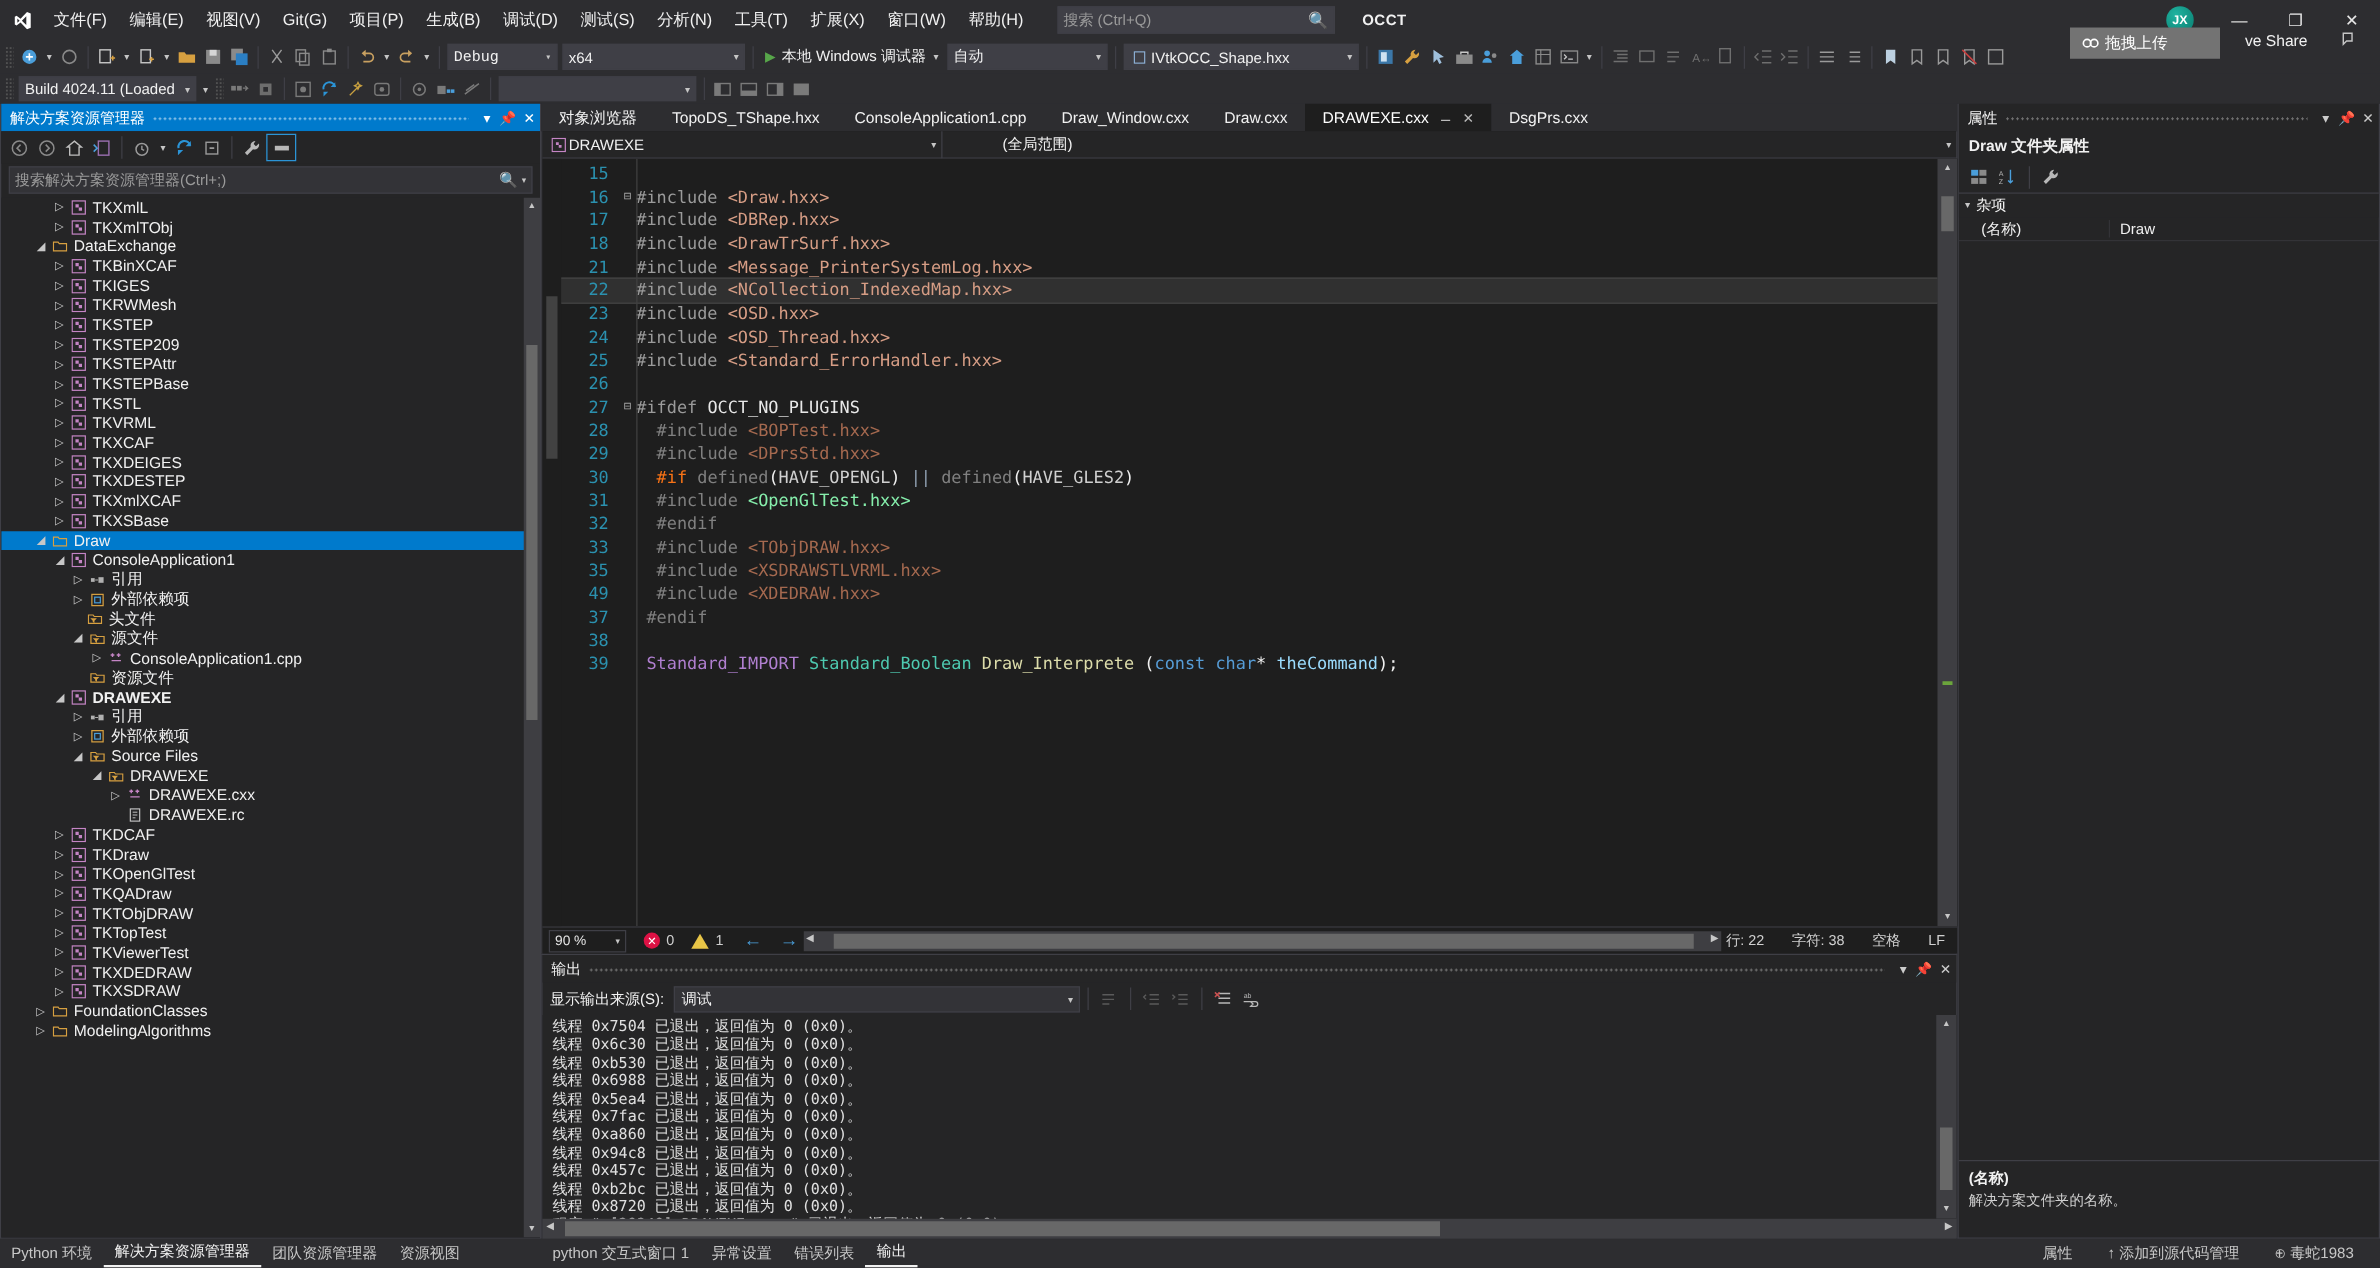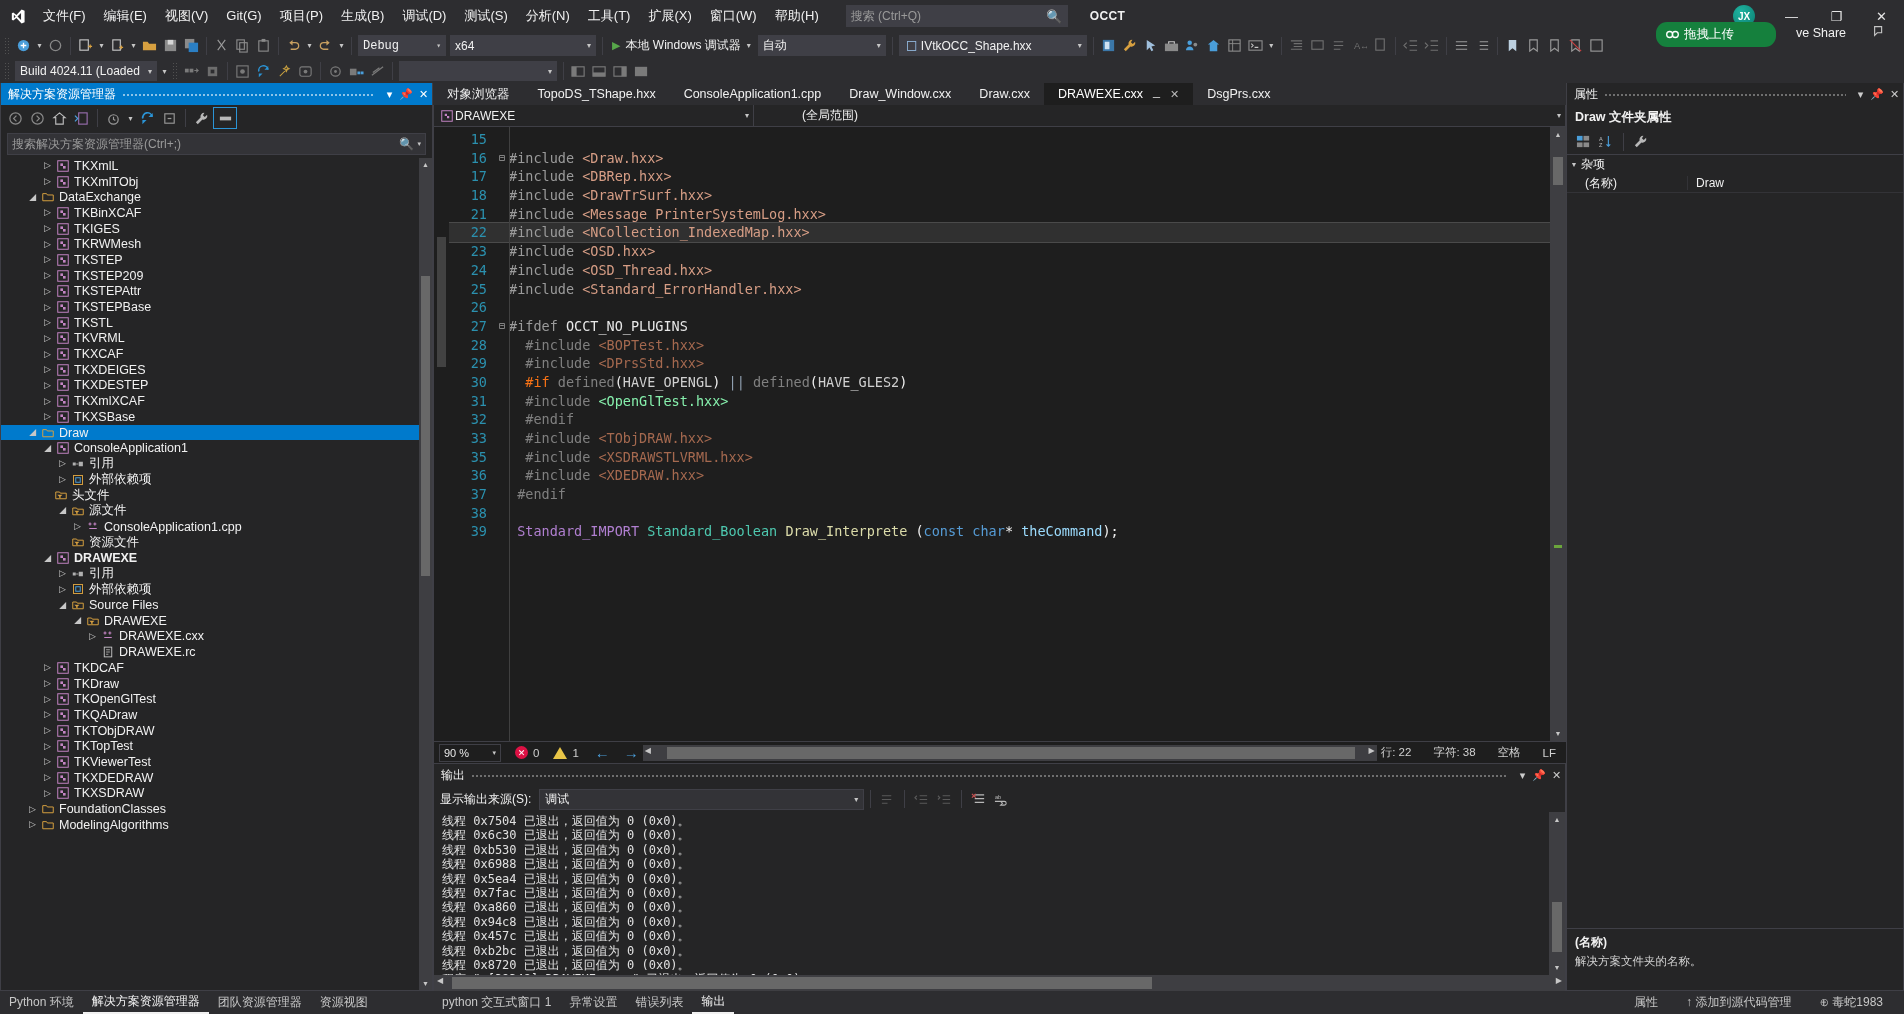--- a/index.html
+++ b/index.html
@@ -196,22 +196,22 @@
 
   
   .statusbar{height:23px;flex:0 0 23px;background:#2d2d30;display:flex;align-items:center;font-size:12px;}
   .sb-tab{padding:0 9px;height:23px;display:flex;align-items:center;color:#c7c7c7;cursor:default;}
   .sb-tab.act{color:#f1f1f1;border-bottom:2px solid #f1f1f1;}
   .sb-right{margin-left:auto;display:flex;align-items:center;gap:10px;padding-right:12px;color:#d0d0d0;}
 
   
   .drag-badge{
     position:absolute; right:128px; top:22px; height:25px; width:120px;
-    background:#15803d; display:flex;align-items:center; padding-left:4px;
-    color:#fff;font-size:12.5px; z-index:50;border-radius:11px;
+    background:#737373; display:flex;align-items:center; padding-left:4px;
+    color:#fff;font-size:12.5px; z-index:50;
   }
   .drag-badge .bico{width:24px;display:flex;align-items:center;justify-content:center;}
   .live-share{position:absolute;right:58px;top:26px;font-size:12.5px;color:#f1f1f1;z-index:40;}
   .fb-icon{position:absolute;right:18px;top:24px;color:#c6c6c6;font-size:14px;z-index:40;}
 </style>
 </head>
 <body>
 
 <div class="app">
 
@@ -887,21 +887,21 @@
           <div class="trow" style="padding-left: 55px;">
             <span class="exp" style="font-size: 9px;">▷</span>
             <span class="ticon">
               <svg viewBox="0 0 16 16">
                 <rect x="2" y="2" width="12" height="12" fill="none" stroke="#d7a040" stroke-width="1.3"></rect>
                 <rect x="5" y="5" width="6" height="6" fill="none" stroke="#4a9eda" stroke-width="1.3"></rect>
               </svg>
             </span>
             <span class="tlabel">外部依赖项</span>
           </div>
-          <div class="trow" style="padding-left: 38px;">
+          <div class="trow" style="padding-left: 53px;">
             <span class="exp"></span>
             <span class="ticon">
               <svg viewBox="0 0 16 16">
                 <path d="M1 4h5l1.2 1.6H15V13H1z" fill="none" stroke="#d7a040" stroke-width="1.3"></path>
                 <path d="M3 7.5h7l-2.6 2.6v2.4l-1.8-1V10z" fill="#d7a040"></path>
               </svg>
             </span>
             <span class="tlabel">头文件</span>
           </div>
           <div class="trow" style="padding-left: 55px;">
@@ -1189,21 +1189,21 @@
               <div class="cl"><span class="ln">25</span><span class="fold"></span><span class="ctext"><span class="pp" style="color:#9b9b9b">#include</span> <span style="color:#d69d85">&lt;Standard_ErrorHandler.hxx&gt;</span></span></div>
               <div class="cl"><span class="ln">26</span><span class="fold"></span><span class="ctext"></span></div>
               <div class="cl"><span class="ln">27</span><span class="fold">⊟</span><span class="ctext"><span style="color:#9b9b9b">#ifdef</span> <span style="color:#e8e8e8">OCCT_NO_PLUGINS</span></span></div>
               <div class="cl"><span class="ln">28</span><span class="fold"></span><span class="ctext">  <span class="pp" style="color:#808080">#include</span> <span style="color:#a5694f">&lt;BOPTest.hxx&gt;</span></span></div>
               <div class="cl"><span class="ln">29</span><span class="fold"></span><span class="ctext">  <span class="pp" style="color:#808080">#include</span> <span style="color:#a5694f">&lt;DPrsStd.hxx&gt;</span></span></div>
               <div class="cl"><span class="ln">30</span><span class="fold"></span><span class="ctext">  <span style="color:#f97316">#if</span> <span style="color:#808080">defined</span>(<span style="color:#d0d0d0">HAVE_OPENGL</span>) <span style="color:#8f9fb0">||</span> <span style="color:#808080">defined</span>(<span style="color:#d0d0d0">HAVE_GLES2</span>)</span></div>
               <div class="cl"><span class="ln">31</span><span class="fold"></span><span class="ctext">  <span class="pp" style="color:#808080">#include</span> <span style="color:#86efac">&lt;OpenGlTest.hxx&gt;</span></span></div>
               <div class="cl"><span class="ln">32</span><span class="fold"></span><span class="ctext"><span style="color:#808080">  #endif</span></span></div>
               <div class="cl"><span class="ln">33</span><span class="fold"></span><span class="ctext">  <span class="pp" style="color:#808080">#include</span> <span style="color:#a5694f">&lt;TObjDRAW.hxx&gt;</span></span></div>
               <div class="cl"><span class="ln">35</span><span class="fold"></span><span class="ctext">  <span class="pp" style="color:#808080">#include</span> <span style="color:#a5694f">&lt;XSDRAWSTLVRML.hxx&gt;</span></span></div>
-              <div class="cl"><span class="ln">36</span><span class="fold"></span><span class="ctext">  <span class="pp" style="color:#808080">#include</span> <span style="color:#a5694f">&lt;XDEDRAW.hxx&gt;</span></span></div>
+              <div class="cl"><span class="ln">49</span><span class="fold"></span><span class="ctext">  <span class="pp" style="color:#808080">#include</span> <span style="color:#a5694f">&lt;XDEDRAW.hxx&gt;</span></span></div>
               <div class="cl"><span class="ln">37</span><span class="fold"></span><span class="ctext"><span style="color:#808080"> #endif</span></span></div>
               <div class="cl"><span class="ln">38</span><span class="fold"></span><span class="ctext"></span></div>
               <div class="cl"><span class="ln">39</span><span class="fold"></span><span class="ctext"> <span style="color:#b07fd0">Standard_IMPORT</span> <span style="color:#4ec9b0">Standard_Boolean</span> <span style="color:#dcdcaa">Draw_Interprete</span> (<span style="color:#569cd6">const</span> <span style="color:#569cd6">char</span>* <span style="color:#9cdcfe">theCommand</span>);</span></div>
             </div>
           <div class="right-scroll">
             <div class="ar" style="top:0">▲</div>
             <div class="mark" style="top:42px;background:#5a7a3a;"></div>
             <div class="thumb" style="top:30px;height:28px;"></div>
             <div class="mark" style="top:418px;background:#6ba53c;"></div>
             <div class="ar" style="bottom:0">▼</div>

